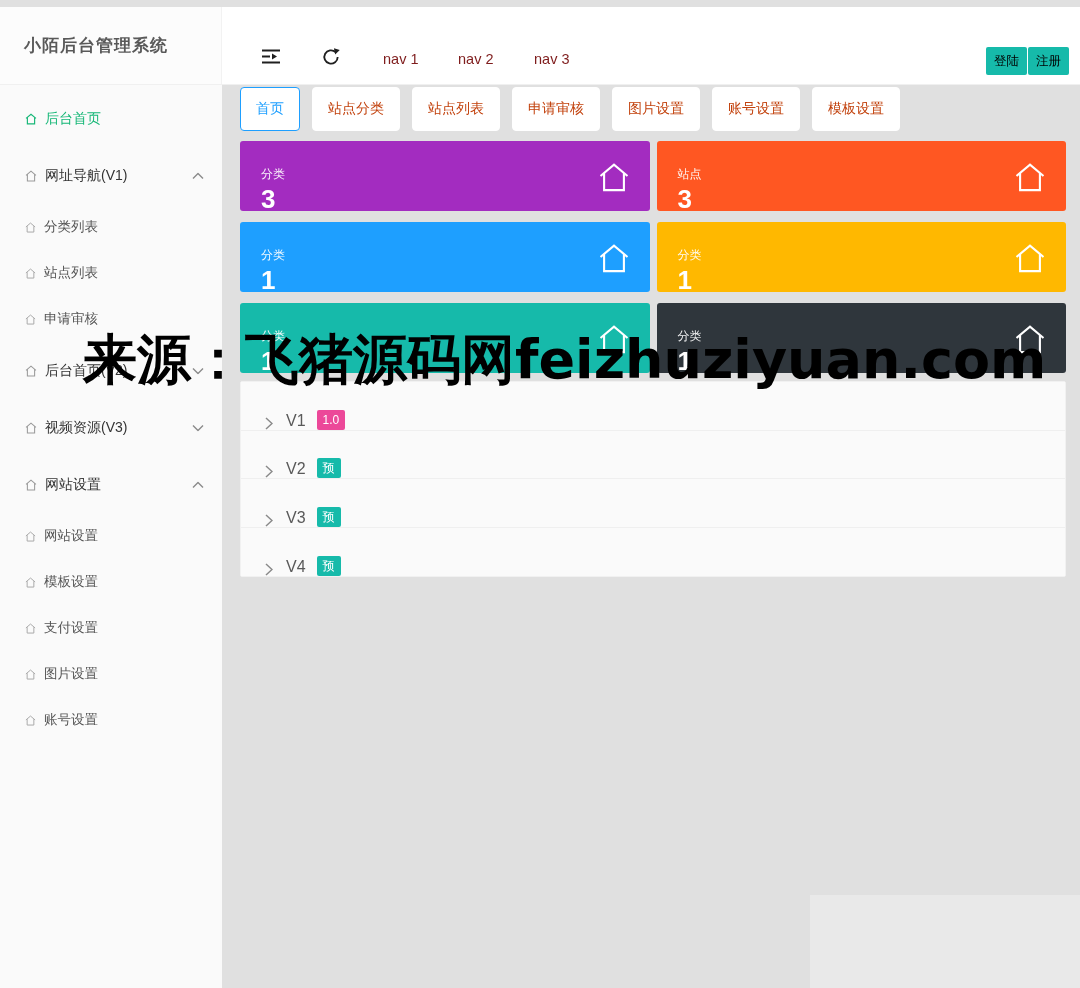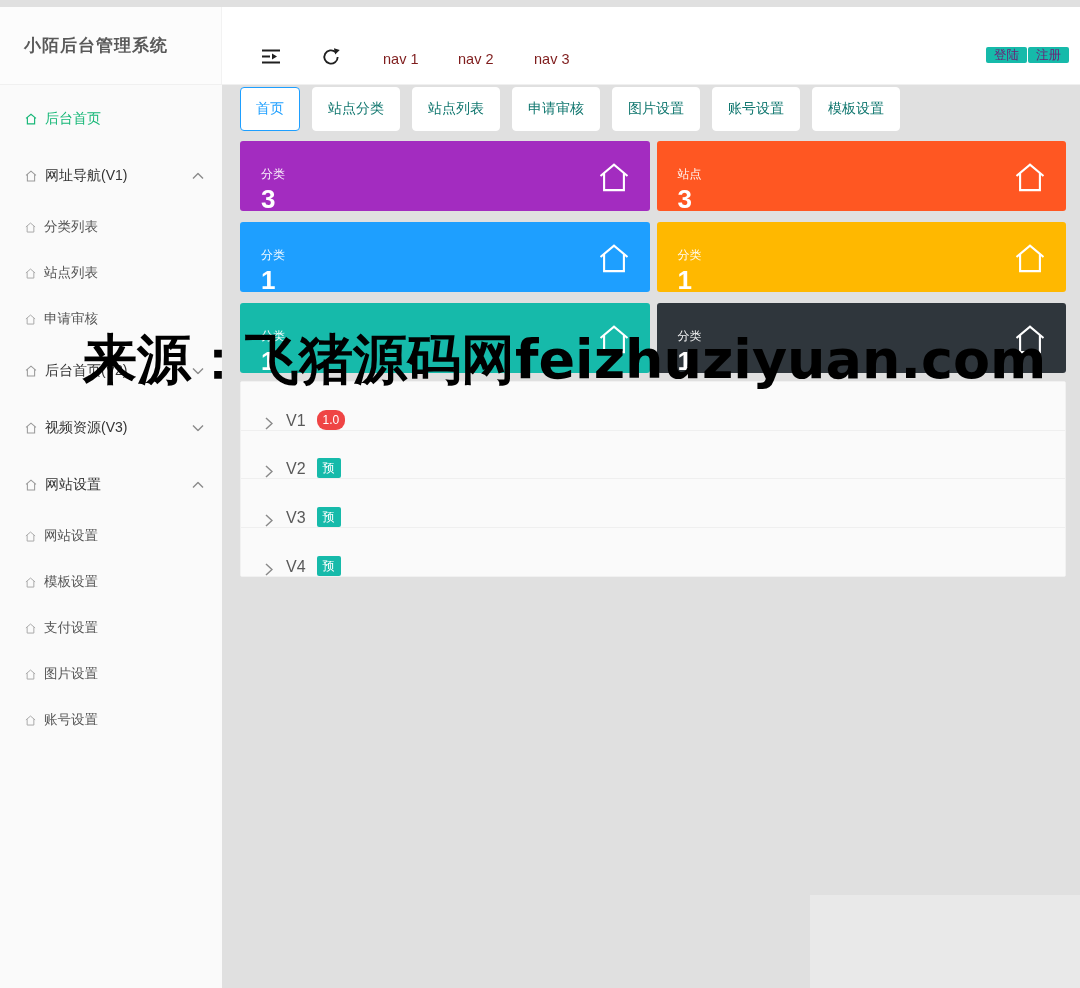--- a/index.html
+++ b/index.html
@@ -20,22 +20,22 @@
     display:flex; align-items:center;
     font-size:17px; font-weight:700; color:#595959; letter-spacing:1px;
   }
   .brand-box { position:absolute; left:0; top:0; width:222px; height:77px; border-right:1px solid #f2f2f2; background:#fcfcfc; }
   .hdr-icon { position:absolute; top:40px; cursor:pointer; }
   .hdr-icon svg { display:block; }
   .nav-link {
     position:absolute; top:44px; font-size:14.5px; color:#7f1d1d; cursor:pointer;
   }
   .hdr-btn {
-    position:absolute; top:40px; height:16px; padding:0 8px;
-    background:#16baaa; color:#701a75; font-size:12.5px; border:none; border-radius:2px;
+    position:absolute; top:40px; height:28px; padding:0 8px;
+    background:#16baaa; color:#000000; font-size:12.5px; border:none; border-radius:2px;
     display:flex; align-items:center; cursor:pointer;
     font-family:"Liberation Sans","DejaVu Sans",sans-serif;
   }
 
   
   .sidebar {
     position:absolute; top:78px; left:0; bottom:0; width:222px;
     background:#fafafa; z-index:4; padding-top:12px;
   }
   .side-item {
@@ -53,21 +53,21 @@
 
   
   .main {
     position:absolute; top:78px; left:222px; right:0; bottom:0;
     background:#e0e0e0; padding:9px 14px 0 18px;
   }
   .tabs { display:flex; gap:12px; height:44px; }
   .tab {
     background:#fff; border:1px solid #fff; border-radius:4px;
     display:flex; align-items:center; padding:0 15px;
-    font-size:14px; color:#0f766e; cursor:pointer; white-space:nowrap;
+    font-size:14px; color:#c2410c; cursor:pointer; white-space:nowrap;
   }
   .tab.active { color:#1e9fff; border-color:#1e9fff; }
 
   .cards {
     margin-top:10px; display:grid; grid-template-columns:1fr 1fr;
     column-gap:7px; row-gap:11px;
   }
   .card {
     height:70px; border-radius:3px; position:relative; color:#fff; cursor:pointer;
     padding:25px 0 0 21px; overflow:hidden;
@@ -90,21 +90,21 @@
     height:48.5px; display:flex; align-items:flex-end; padding-left:24px;
     border-bottom:1px solid #efefef; cursor:pointer; background:#fafafa;
   }
   .panel-row:last-child { border-bottom:none; }
   .panel-row .chev { display:flex; margin-right:13px; }
   .panel-row .v-label { font-size:16px; color:#595959; }
   .badge {
     margin-left:11px; color:#fff; font-size:12px; line-height:1;
     padding:4px 6px; border-radius:2px;
   }
-  .badge.red { background:#ef4444;border-radius:9px; }
+  .badge.red { background:#ec4899; }
   .badge.teal { background:#16baaa; }
 
   
   .watermark {
     position:absolute; left:83px; top:324px; z-index:50;
     font-size:54px; font-weight:700; color:#000; white-space:nowrap;
     letter-spacing:0px; pointer-events:none;
     font-family:"DejaVu Sans","Liberation Sans",sans-serif;
   }
   .corner-mark {

